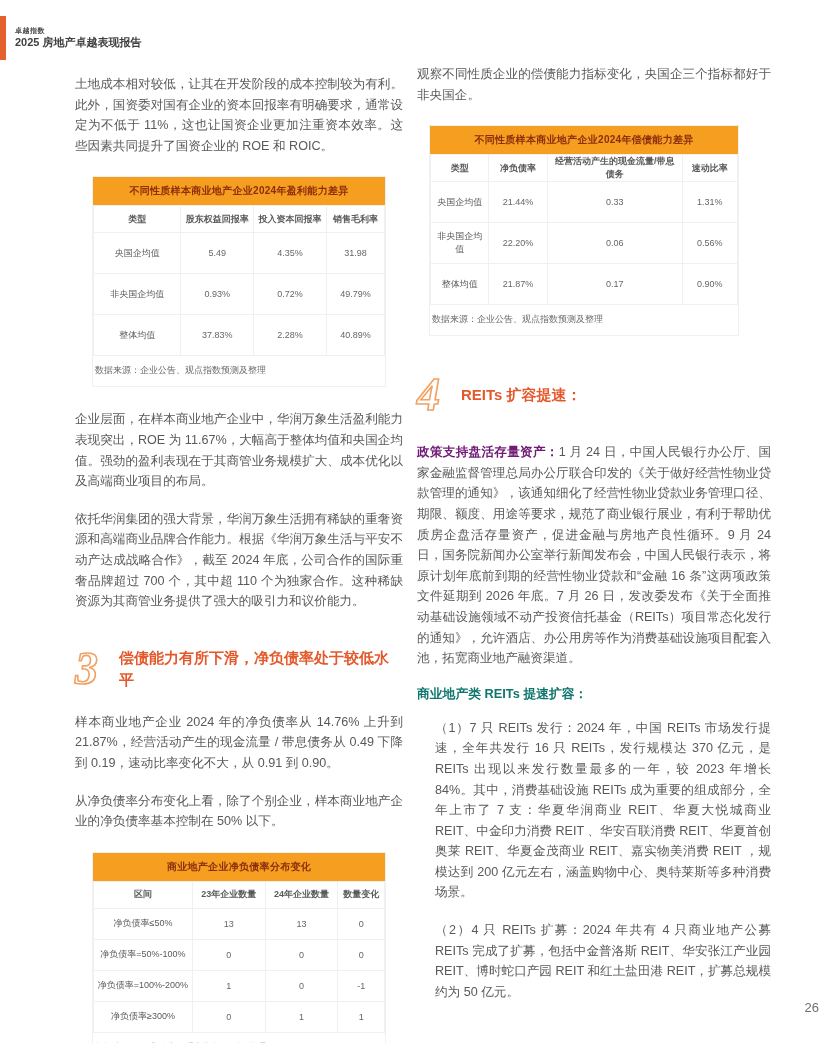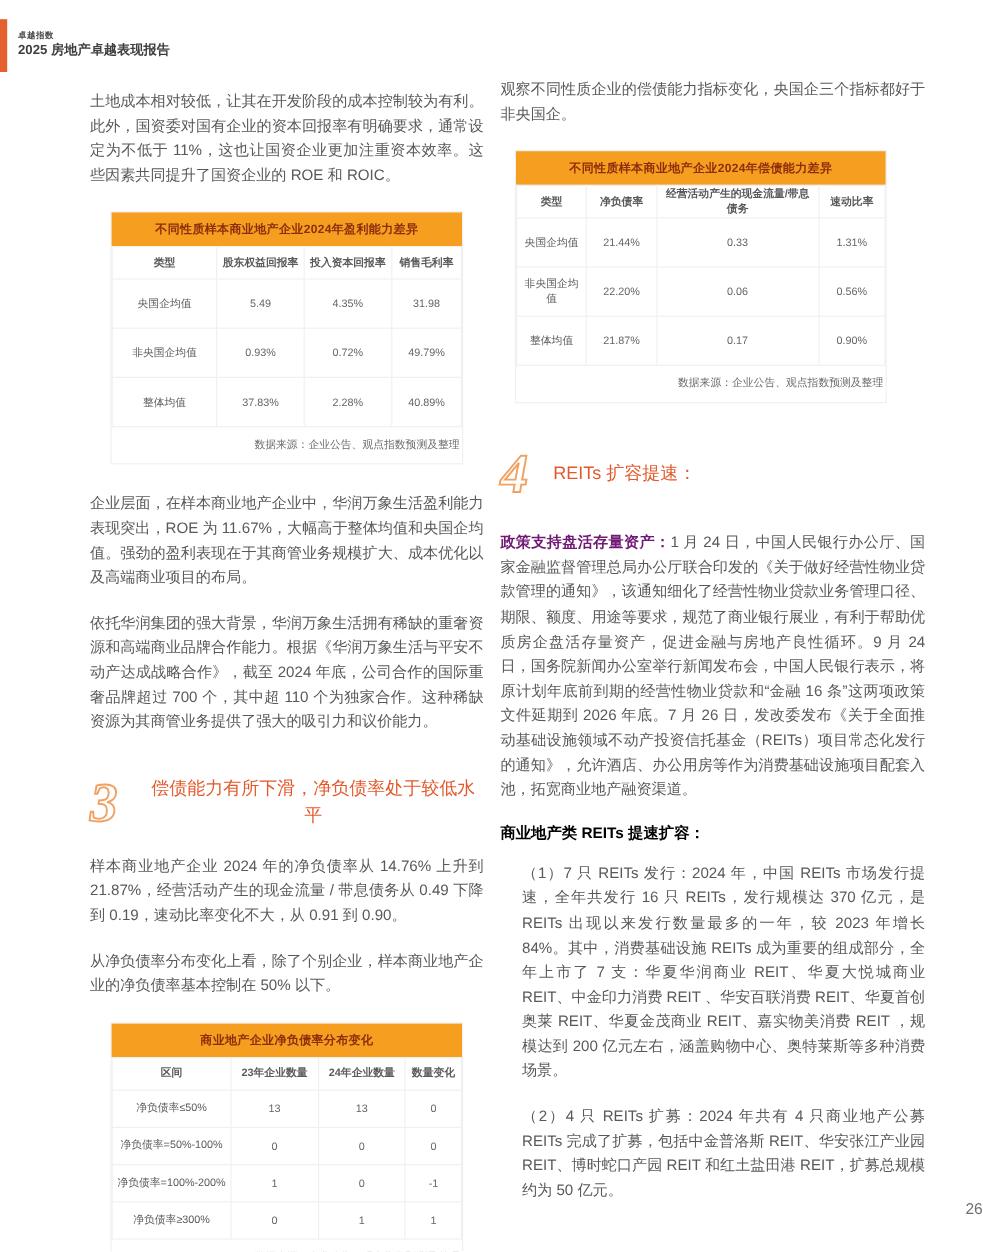--- a/index.html
+++ b/index.html
@@ -14,44 +14,44 @@
   .brand-title{font-size:11px;font-weight:bold;color:#3f3f3f;}
 
   
   .columns{position:absolute;top:62px;left:0;right:0;display:flex;padding:0 48px 0 75px;gap:14px;}
   .col{box-sizing:border-box;}
   .col-left{width:328px;flex:none;padding-top:12px;}
   .col-right{flex:1;padding-top:2px;}
 
   p.body{font-size:12.6px;line-height:20.6px;text-align:justify;margin:0 0 17px 0;}
   .lead-bold{font-weight:bold;color:#701a75;}
-  .subhead{font-size:12.8px;font-weight:bold;color:#000000;margin:2px 0 15px 0;}
+  .subhead{font-size:12.8px;font-weight:bold;color:#0f766e;margin:2px 0 15px 0;}
   .indent-item{padding-left:18px;}
 
   
   .section-heading{display:flex;align-items:center;margin:34px 0 20px 0;}
   .section-num{flex:none;width:44px;font-family:"Liberation Serif","DejaVu Serif",serif;
     font-style:italic;font-weight:bold;font-size:46px;line-height:1;color:#ffffff;
     -webkit-text-stroke:1.6px #f0a264;text-stroke:1.6px #f0a264;}
-  .section-title{font-size:15px;font-weight:normal;color:#e3592b;line-height:1.45;text-align:center;}
+  .section-title{font-size:15px;font-weight:bold;color:#e3592b;line-height:1.45;}
   .sh-right{margin:36px 0 24px 0;}
 
   
   .datatable{margin:20px auto 22px auto;border:1px solid #f0f0f0;}
   .dt-left{width:292px;}
   .dt-right{width:308px;margin-left:12px;}
   .table-title{background:#f59e1f;color:#8c2e0e;font-weight:bold;font-size:10px;
     text-align:center;padding:7px 4px;letter-spacing:.3px;}
   table{border-collapse:collapse;width:100%;}
   th,td{border:1px solid #f0f0f0;font-size:9px;color:#666;text-align:center;
     padding:0 3px;font-weight:normal;height:30px;}
   th{color:#5a5a5a;font-weight:bold;height:26px;}
   td.rowlabel{color:#5a5a5a;}
   .tall td{height:40px;}
-  .table-source{font-size:9px;color:#6a6a6a;text-align:right;padding:8px 2px 9px 2px;}
+  .table-source{font-size:9px;color:#6a6a6a;text-align:left;padding:8px 2px 9px 2px;}
 
   
   .page-footer{position:absolute;left:0;right:0;bottom:28px;text-align:right;
     font-size:13px;color:#6f6f6f;}
 </style>
 </head>
 <body>
 
 <div class="page">
 

